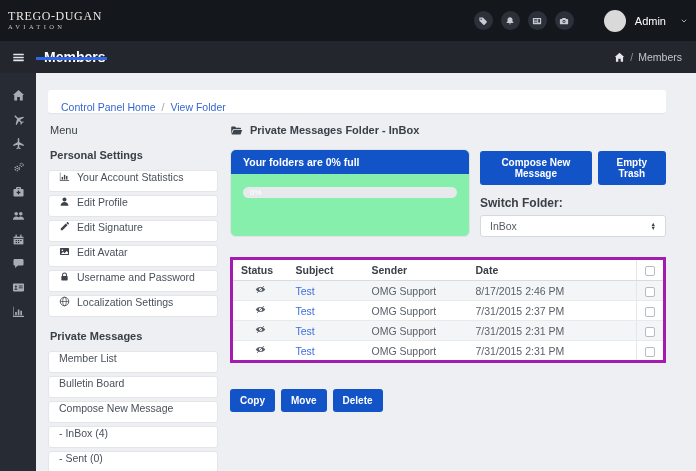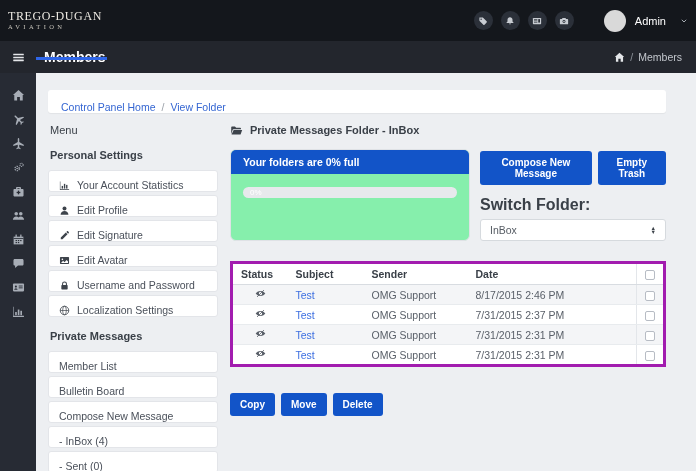--- a/index.html
+++ b/index.html
@@ -51,37 +51,37 @@
   .crumb-card a{color:#3566d2;text-decoration:none;cursor:pointer}
   .crumb-sep{color:#9aa0a8;margin:0 6px}
 
   .cols{display:flex;margin-top:9px}
   .menu-col{width:170px;flex:none;margin-right:12px}
   .main-col{flex:1;min-width:0}
 
   .menu-title{font-size:11px;font-weight:normal;color:#3a4048;margin:2px 0 13px 2px}
   .section-heading{font-size:11px;font-weight:bold;color:#3a4048;margin:13px 0 9px 2px}
   .section-heading:first-of-type{margin-top:0}
-  .menu-item{background:#fff;border:1px solid #e3e5e9;border-radius:3px;height:22px;display:flex;align-items:flex-end;gap:7px;padding:0 10px;font-size:10.5px;color:#4a505a;margin-bottom:3px;cursor:pointer;white-space:nowrap}
+  .menu-item{background:#fff;border:1px solid #e3e5e9;border-radius:3px;height:22px;display:flex;align-items:flex-start;gap:7px;padding:0 10px;font-size:10.5px;color:#4a505a;margin-bottom:3px;cursor:pointer;white-space:nowrap}
   .menu-item .ic{color:#3d434b}
   .menu-item .ic svg{width:11px;height:11px}
 
   .main-header{display:flex;align-items:flex-start;gap:7px;font-size:11px;font-weight:bold;color:#3a4048;margin:2px 0 12px}
   .main-header .ic{color:#3d434b}
 
   .quota-row{display:flex}
   .quota-card{width:240px;flex:none;background:#86efac;border:1px solid #dfe2e6;border-radius:6px;overflow:hidden}
   .quota-head{background:var(--accent);color:#fff;font-size:10.5px;font-weight:bold;padding:6px 12px}
   .quota-body{padding:13px 12px 17px}
   .progress{height:11px;background:#e7e9ec;border-radius:6px;font-size:8px;color:#fff;display:flex;align-items:center;padding-left:7px}
 
   .right-col{flex:1;margin-left:10px;padding-top:2px}
   .btn-row{display:flex;gap:6px}
   .btn{background:var(--accent);color:#fff;font-size:10px;font-weight:bold;border:none;border-radius:3px;padding:6px 10px;font-family:inherit;cursor:pointer}
-  .switch-label{font-size:16px;font-weight:bold;color:#3a4048;margin:11px 0 5px}
+  .switch-label{font-size:12px;font-weight:bold;color:#3a4048;margin:11px 0 5px}
   .select{background:#fff;border:1px solid #d6dade;border-radius:3px;height:22px;display:flex;align-items:center;padding:0 9px;font-size:10.5px;color:#555b63;cursor:pointer}
   .select .arrows{margin-left:auto;display:flex;flex-direction:column;font-size:5.5px;line-height:4.5px;color:#3a4048}
 
   table.msg{width:100%;border-collapse:collapse;margin-top:20px;background:#fff;font-size:10.5px;border:3px solid #a21caf}
   table.msg th{font-weight:bold;color:#3a4048;text-align:left;padding:4px 8px;border-bottom:1px solid #d8dce1;background:#fff}
   table.msg td{padding:3px 8px;border-bottom:1px solid #e8ebee;color:#5a6069}
   table.msg tbody tr:nth-child(odd){background:#f4f5f7}
   td.c-status{text-align:center;width:56px;color:#3a4048}
   td.c-status .ic svg{width:11px;height:11px}
   th.h-status{width:56px} th.h-subject{width:76px} th.h-sender{width:104px}

